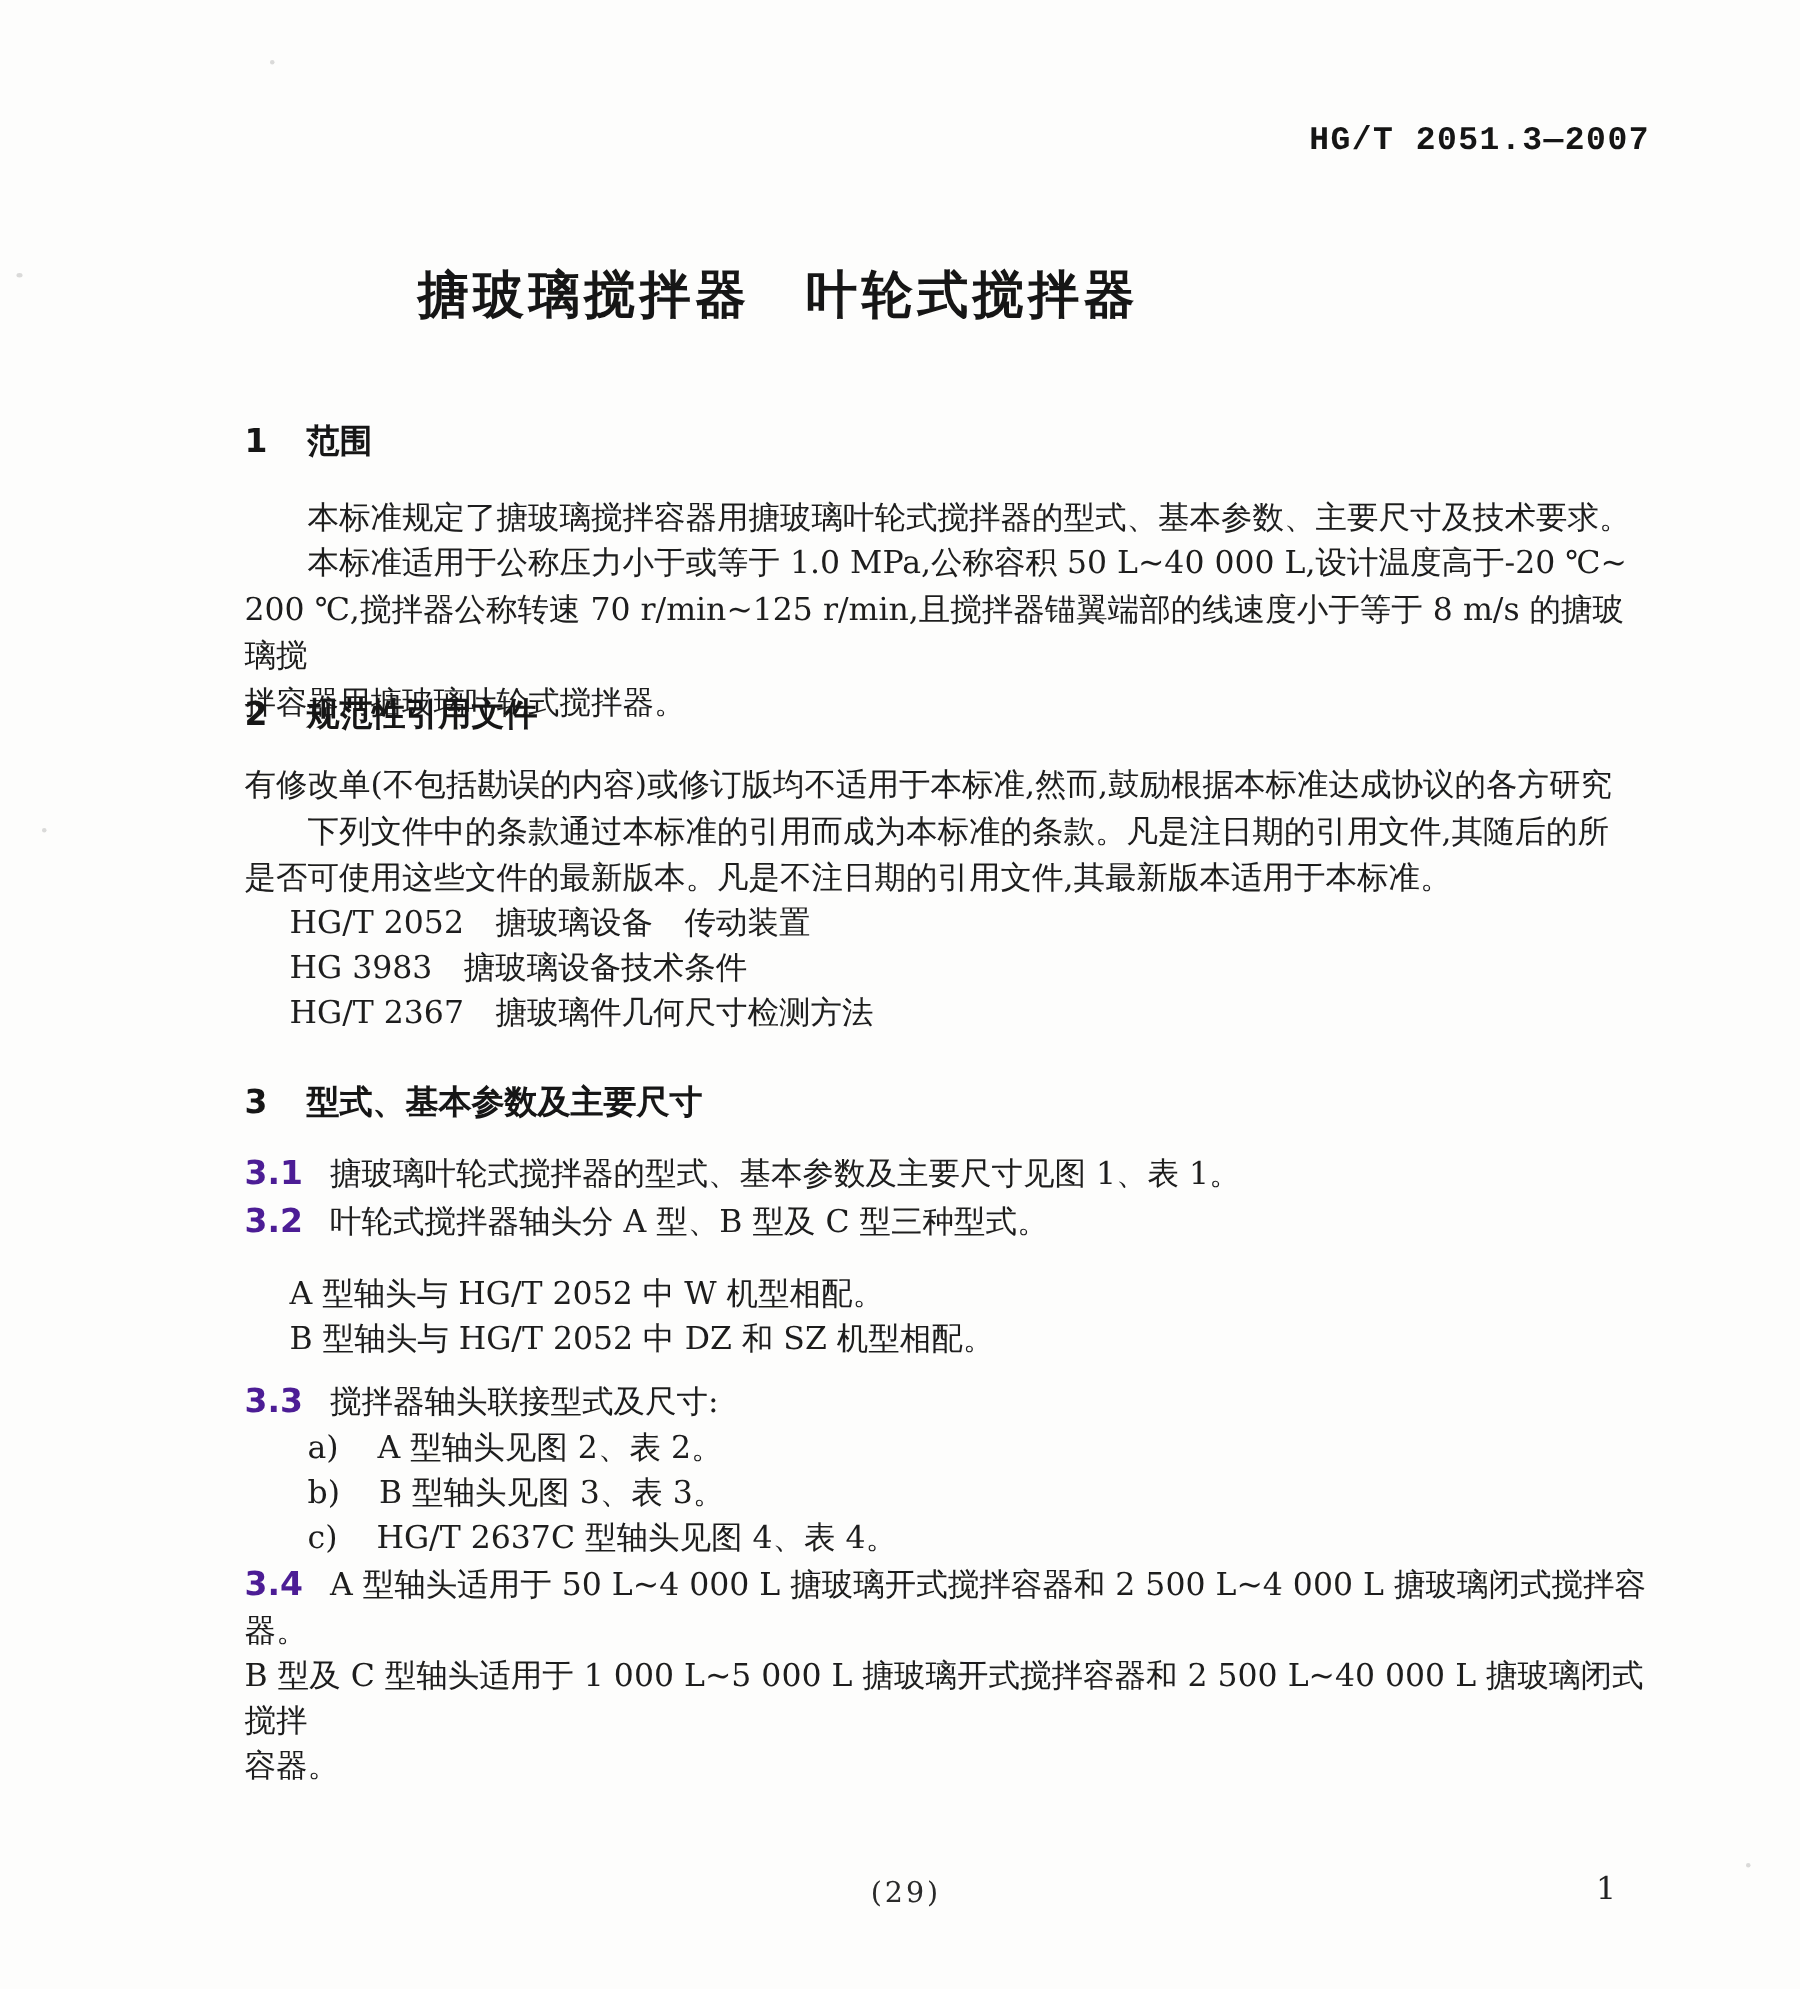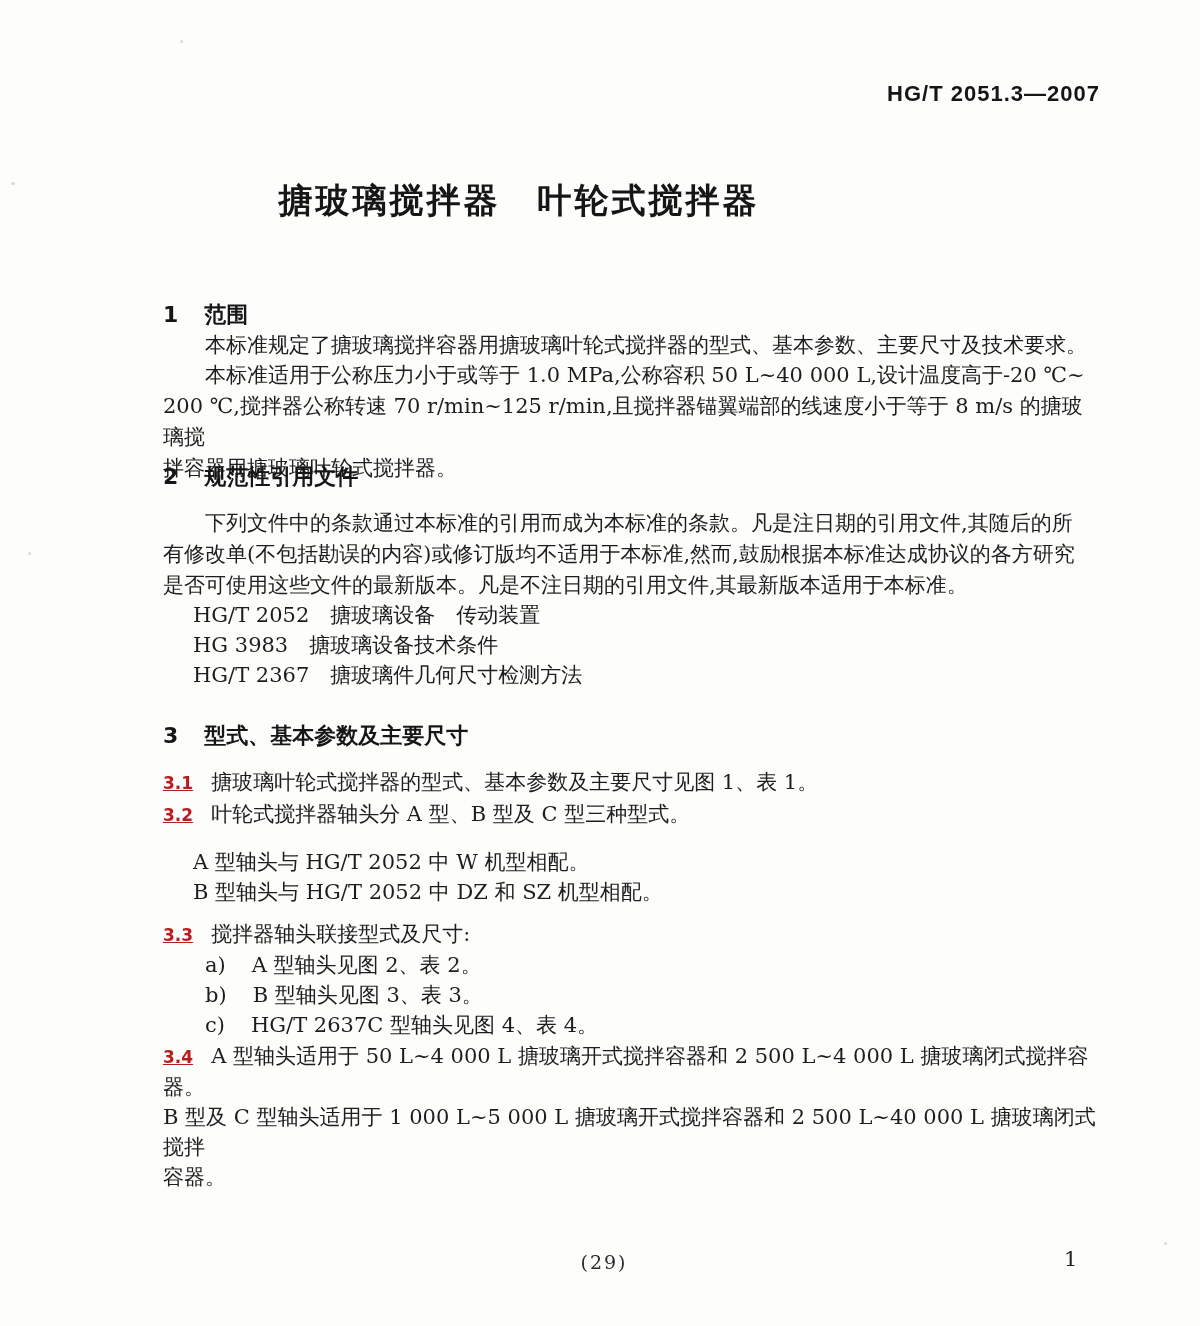--- a/index.html
+++ b/index.html
@@ -4,21 +4,21 @@
 <style>
   html,body{margin:0;padding:0;background:#ffffff;}
   .page{
     position:relative;
     width:1200px;height:1326px;
     background:#fdfdfc;
     overflow:hidden;
     color:#1b1b1b;
   }
   .serif{font-family:"DejaVu Serif","Liberation Serif",serif;}
-  .hei{font-family:Liberation Sans, sans-serif;font-weight:bold;}
+  .hei{font-family:Liberation Mono, monospace;font-weight:bold;}
 
   .header-code{
     position:absolute;top:80px;right:100px;
     font-size:22px;line-height:28px;letter-spacing:1px;
     color:#151515;
   }
   .title{
     position:absolute;top:180px;left:0;width:1012px;
     padding-left:26px;box-sizing:border-box;
     margin:0;text-align:center;
@@ -32,21 +32,21 @@
   }
   .lh31 .ln{line-height:31px;}
   .lh30 .ln{line-height:30px;}
   .sec-heading{
     font-family:"DejaVu Sans","Liberation Sans",sans-serif;
     font-weight:bold;font-size:22px;line-height:30px;color:#161616;
   }
   .sec-num{display:inline-block;margin-right:26px;}
   .clause-num{
     font-family:"DejaVu Sans","Liberation Sans",sans-serif;
-    font-weight:bold;font-size:17px;margin-right:18px;color:#b91c1c;text-decoration:underline;
+    font-weight:bold;font-size:22px;margin-right:18px;color:#4c1d95;
   }
   .indent{text-indent:42px;}
   .pad-sub{padding-left:30px;}
   .pad-list{padding-left:42px;}
   .list-marker{display:inline-block;margin-right:26px;}
   .footer-center{
     position:absolute;top:1250px;left:0;width:1208px;text-align:center;
     font-size:19px;line-height:24px;color:#2a2a2a;letter-spacing:2px;
   }
   .footer-page{
@@ -62,36 +62,36 @@
 
   <div class="speck" style="left:180px;top:40px;width:3px;height:3px;"></div>
   <div class="speck" style="left:11px;top:182px;width:4px;height:3px;"></div>
   <div class="speck" style="left:28px;top:552px;width:3px;height:3px;"></div>
   <div class="speck" style="left:1164px;top:1242px;width:3px;height:3px;"></div>
 
   <div class="header-code hei">HG/T 2051.3—2007</div>
 
   <h1 class="title hei">搪玻璃搅拌器　叶轮式搅拌器</h1>
 
-  <div class="block sec-heading" style="top:300px;">
+  <div class="block sec-heading" style="top:280px;">
     <span class="sec-num">1</span><span>范围</span>
   </div>
   <p class="block body indent" style="top:330px;">本标准规定了搪玻璃搅拌容器用搪玻璃叶轮式搅拌器的型式、基本参数、主要尺寸及技术要求。</p>
   <div class="block body lh31" style="top:360px;">
     <div class="ln indent">本标准适用于公称压力小于或等于 1.0 MPa,公称容积 50 L~40 000 L,设计温度高于-20 ℃~</div>
     <div class="ln">200 ℃,搅拌器公称转速 70 r/min~125 r/min,且搅拌器锚翼端部的线速度小于等于 8 m/s 的搪玻璃搅</div>
     <div class="ln">拌容器用搪玻璃叶轮式搅拌器。</div>
   </div>
 
   <div class="block sec-heading" style="top:462px;">
     <span class="sec-num">2</span><span>规范性引用文件</span>
   </div>
   <div class="block body lh31" style="top:508px;">
+    <div class="ln">有修改单(不包括勘误的内容)或修订版均不适用于本标准,然而,鼓励根据本标准达成协议的各方研究</div>
     <div class="ln indent">下列文件中的条款通过本标准的引用而成为本标准的条款。凡是注日期的引用文件,其随后的所</div>
-    <div class="ln">有修改单(不包括勘误的内容)或修订版均不适用于本标准,然而,鼓励根据本标准达成协议的各方研究</div>
     <div class="ln">是否可使用这些文件的最新版本。凡是不注日期的引用文件,其最新版本适用于本标准。</div>
   </div>
   <div class="block body lh30 pad-sub" style="top:600px;">
     <div class="ln">HG/T 2052　搪玻璃设备　传动装置</div>
     <div class="ln">HG 3983　搪玻璃设备技术条件</div>
     <div class="ln">HG/T 2367　搪玻璃件几何尺寸检测方法</div>
   </div>
 
   <div class="block sec-heading" style="top:721px;">
     <span class="sec-num">3</span><span>型式、基本参数及主要尺寸</span>

